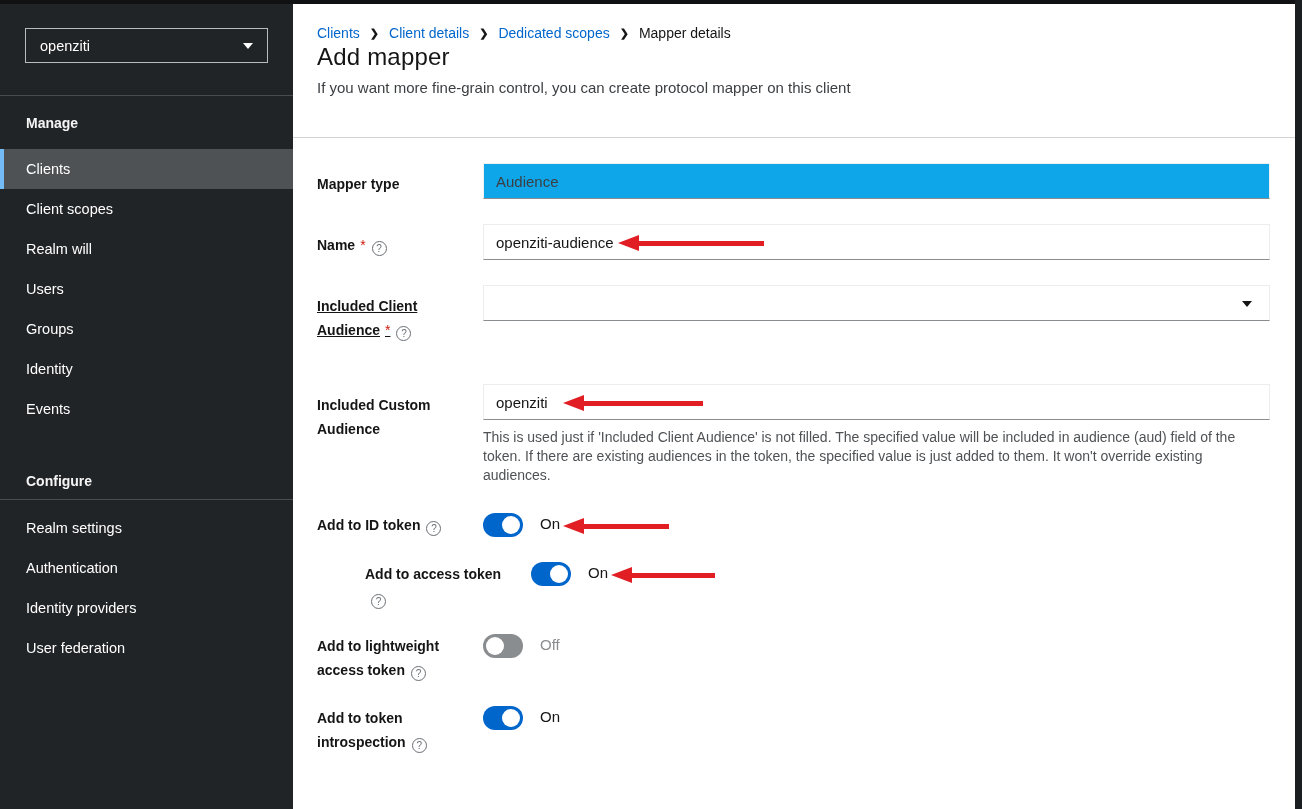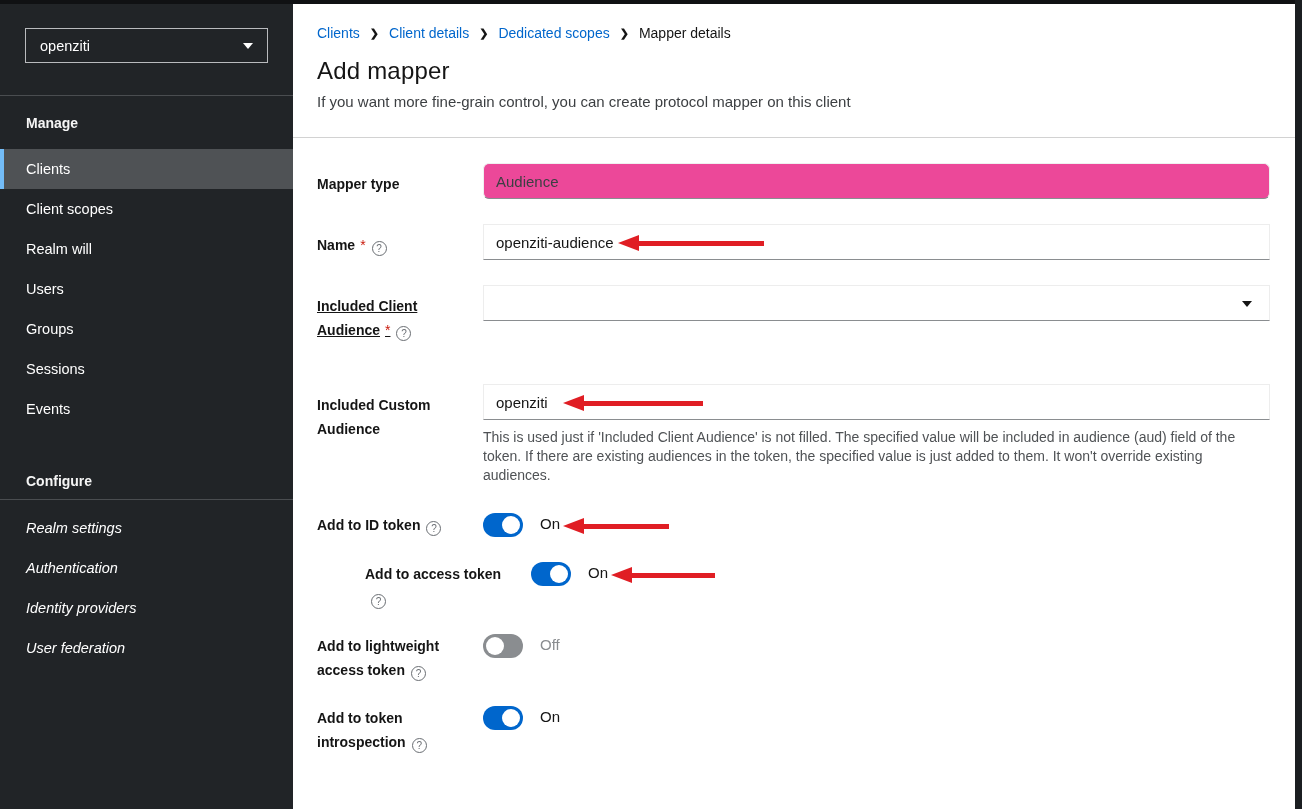--- a/index.html
+++ b/index.html
@@ -19,30 +19,30 @@
     margin:24px 25px 0 25px; height:35px; border:1px solid #b9bbbe;
     display:flex; align-items:center; justify-content:space-between;
     padding:0 14px; color:#fff; font-size:14.5px; cursor:pointer;
   }
   .caret-down { width:0; height:0; border-left:5px solid transparent; border-right:5px solid transparent; border-top:6px solid #ffffff; }
   .nav-divider { border-top:1px solid #4a4d50; margin-top:32px; }
   .section-label { padding:19px 0 18px 26px; font-size:14px; line-height:16px; color:#f5f5f5;font-weight:bold; }
   .section-label.configure { padding-top:44px; padding-bottom:10px; }
   .nav-item { height:40px; line-height:40px; padding-left:26px; font-size:14.5px; color:#ffffff; cursor:pointer; }
   .nav-item.active { background:#4f5255; border-left:4px solid #73bcf7; padding-left:22px; }
-  .nav-group2 { padding-top:8px;font-style:italic; }
+  .nav-group2 { padding-top:8px; }
 
   
   .main { position:absolute; left:293px; top:4px; right:7px; bottom:0; background:#fff; }
   .page-header { padding:21px 24px 0 24px; height:134px; border-bottom:1px solid #d2d2d2; }
   .breadcrumb { font-size:14px; display:flex; align-items:center; }
   .crumb-link { color:#0066cc; text-decoration:none; cursor:pointer; }
   .crumb-sep { margin:0 10px; color:#151515; font-size:11px; font-weight:700; }
   .crumb-current { color:#151515; }
-  .page-title { margin-top:16px; font-size:24px; font-weight:500; color:#151515; letter-spacing:0.2px; }
+  .page-title { margin-top:2px; font-size:24px; font-weight:500; color:#151515; letter-spacing:0.2px; }
   .page-subtitle { margin-top:8px; font-size:15px; color:#3c3f42; }
 
   .form { padding:25px 25px 0 24px; }
   .form-row { display:flex; margin-bottom:25px; }
   .form-label {
     flex:0 0 166px; width:166px; padding-top:9px; padding-right:18px;
     font-size:14px; font-weight:700; color:#151515; line-height:24px;
   }
   .req::after { content:"*"; color:#c9190b; font-weight:400; margin-left:5px; }
   .qicon {
@@ -51,21 +51,21 @@
     margin-left:6px; vertical-align:-2px; cursor:pointer;
   }
   .qicon::before { content:"?"; }
   .form-field { flex:1; position:relative; }
 
   .text-input, .readonly-input, .select-input {
     width:100%; height:36px; font-size:15px; font-family:"Liberation Sans", sans-serif;
     padding:0 12px; background:#fff; color:#151515;
     border:1px solid #ededed; border-bottom:1px solid #8a8d90; outline:none;
   }
-  .readonly-input { background:#ec4899; border-color:#f0f0f0; border-bottom-color:#8a8d90; color:#3c3f42;border-radius:6px; }
+  .readonly-input { background:#0ea5e9; border-color:#f0f0f0; border-bottom-color:#8a8d90; color:#3c3f42; }
   .select-input { cursor:pointer; display:flex; align-items:center; }
   .select-caret { position:absolute; right:18px; top:16px; width:0; height:0;
     border-left:5px solid transparent; border-right:5px solid transparent; border-top:6px solid #151515; }
 
   .helper-text { margin-top:8px; font-size:14px; line-height:19px; color:#4f5255; }
 
   
   .toggle-row { margin-bottom:24px; min-height:48px; }
   .toggle-field { display:flex; align-items:flex-start; padding-top:0; }
   .switch { position:relative; width:40px; height:24px; border-radius:12px; cursor:pointer; flex:0 0 40px; }
@@ -97,21 +97,21 @@
   </div>
 
   <div class="nav-divider"></div>
 
   <div class="section-label">Manage</div>
   <div class="nav-item active">Clients</div>
   <div class="nav-item">Client scopes</div>
   <div class="nav-item">Realm will</div>
   <div class="nav-item">Users</div>
   <div class="nav-item">Groups</div>
-  <div class="nav-item">Sessions</div>
+  <div class="nav-item">Identity</div>
   <div class="nav-item">Events</div>
 
   <div class="section-label configure">Configure</div>
   <div class="nav-divider" style="margin-top:0;"></div>
   <div class="nav-group2">
     <div class="nav-item">Realm settings</div>
     <div class="nav-item">Authentication</div>
     <div class="nav-item">Identity providers</div>
     <div class="nav-item">User federation</div>
   </div>

